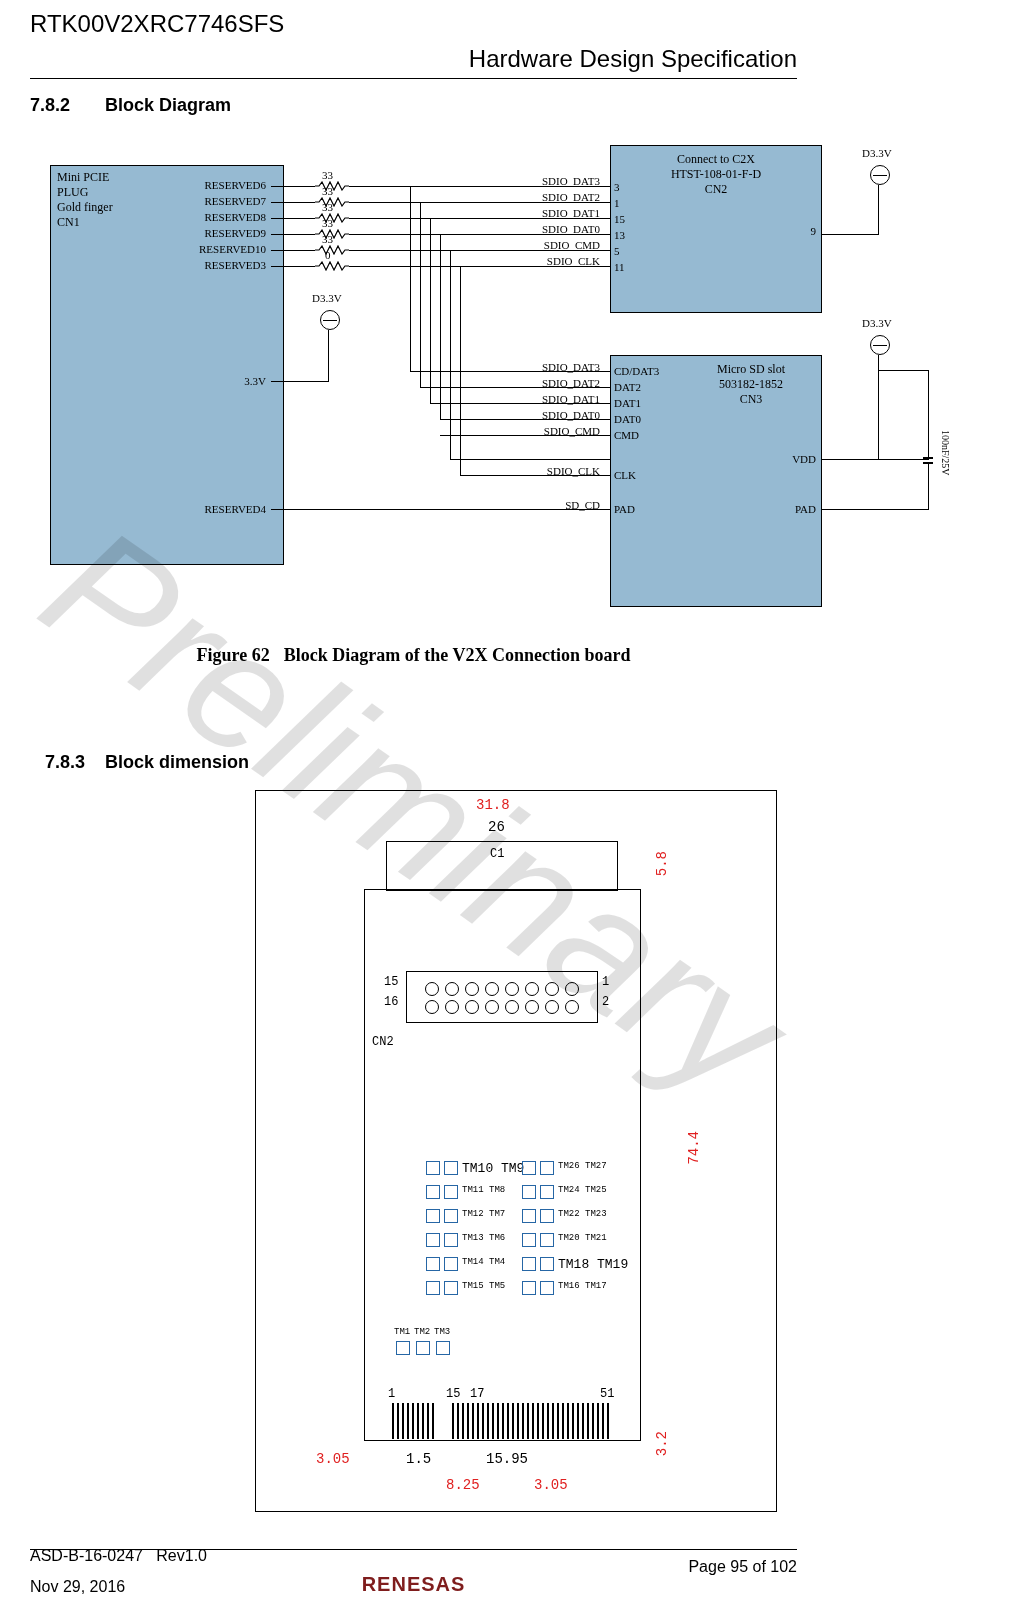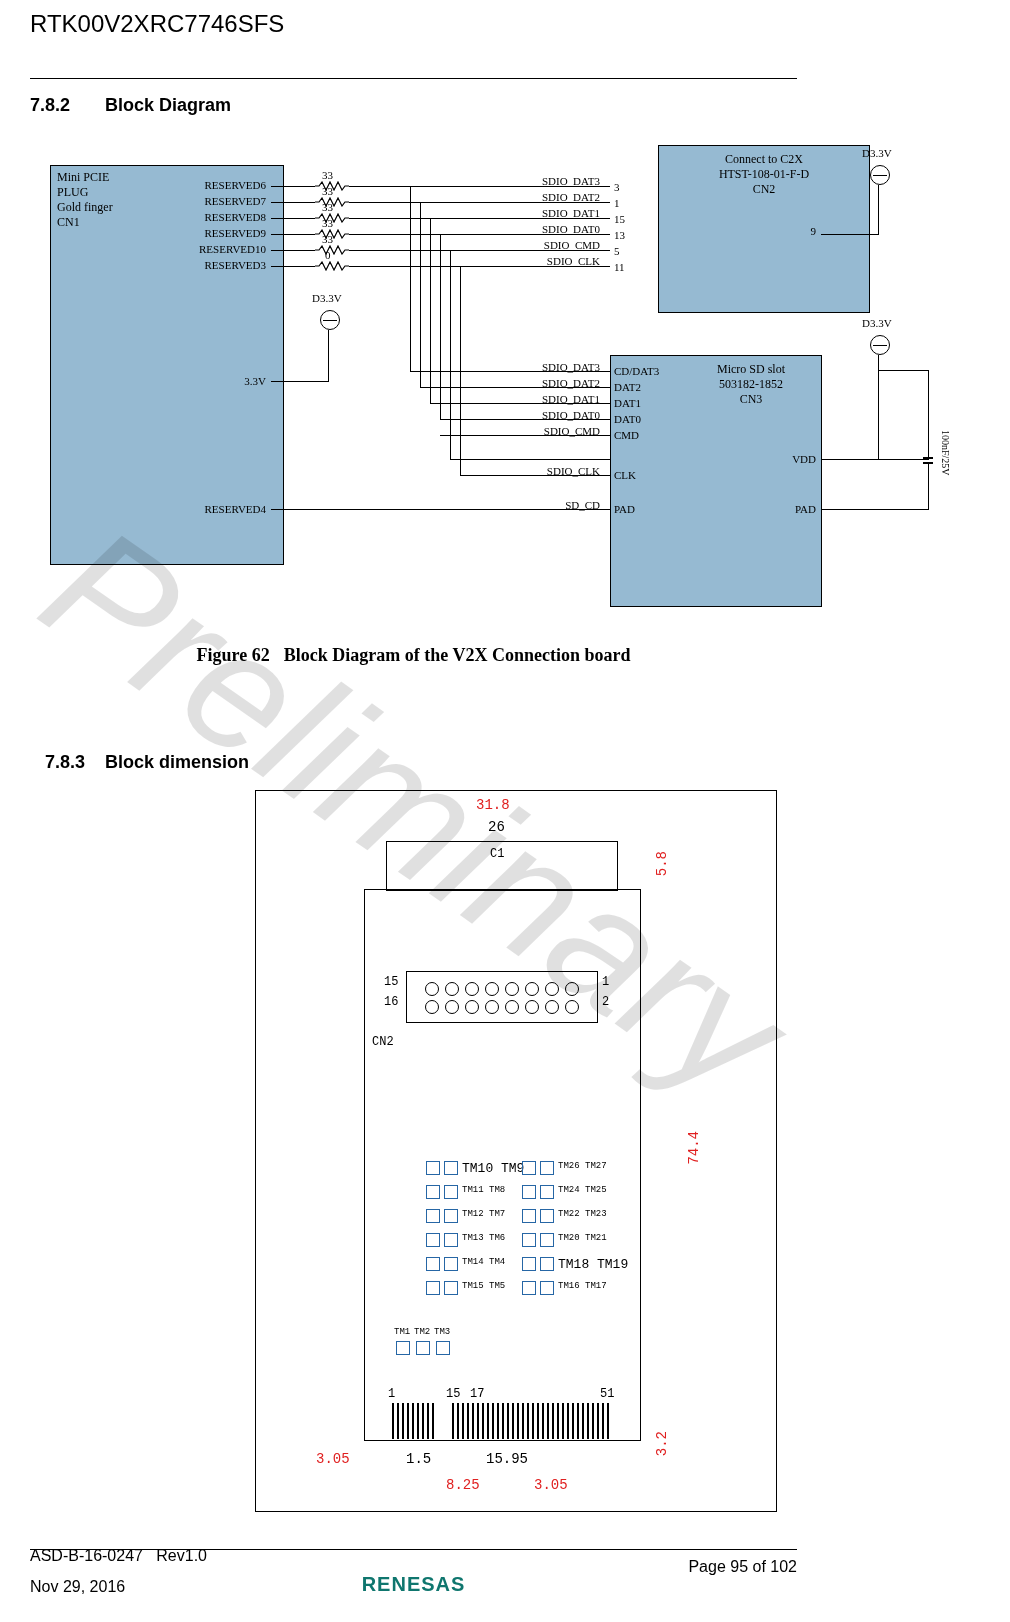--- a/index.html
+++ b/index.html
@@ -113,39 +113,39 @@
   }
   .ftr-logo {
     position: absolute;
     bottom: 26px;
     left: 50%;
     transform: translateX(-50%);
     font-family: Arial, Helvetica, sans-serif;
     font-size: 20px;
     font-weight: bold;
     letter-spacing: 1px;
-    color: #0f766e;
+    color: #7f1d1d;
   }
   
   .bd {
     position: absolute;
     top: 145px;
     left: 50px;
     width: 910px;
     height: 480px;
   }
   .box {
     position: absolute;
     border: 1px solid #000;
     background: #96bad2;
     font-size: 12px;
     font-family: "Times New Roman", serif;
   }
   .box.lbl-in { padding: 4px 6px; }
-  .box.center { display:flex; align-items:flex-start; justify-content:center; padding-top:6px; text-align:center;margin-left:48px; }
+  .box.center { display:flex; align-items:flex-start; justify-content:center; padding-top:6px; text-align:center; }
   .pinlabel {
     position: absolute;
     font-size: 11px;
     font-family: "Times New Roman", serif;
     white-space: nowrap;
   }
   .pinlabel.rt { text-align: right; }
   .wire {
     position: absolute;
     background: #000;
@@ -250,20 +250,21 @@
     width:12px; height:12px;
     border:1px solid #000;
     border-radius:50%;
   }
 </style>
 </head>
 <body>
 
 <div class="page">
   <div class="hdr-left">RTK00V2XRC7746SFS</div>
+  <div class="hdr-right">Hardware Design Specification</div>
   <div class="hdr-rule"></div>
 
   <div class="sec782">
     <span class="num">7.8.2</span>
     <span>Block Diagram</span>
   </div>
 
   <div class="watermark">Preliminary</div>
 
   <div class="bd">

